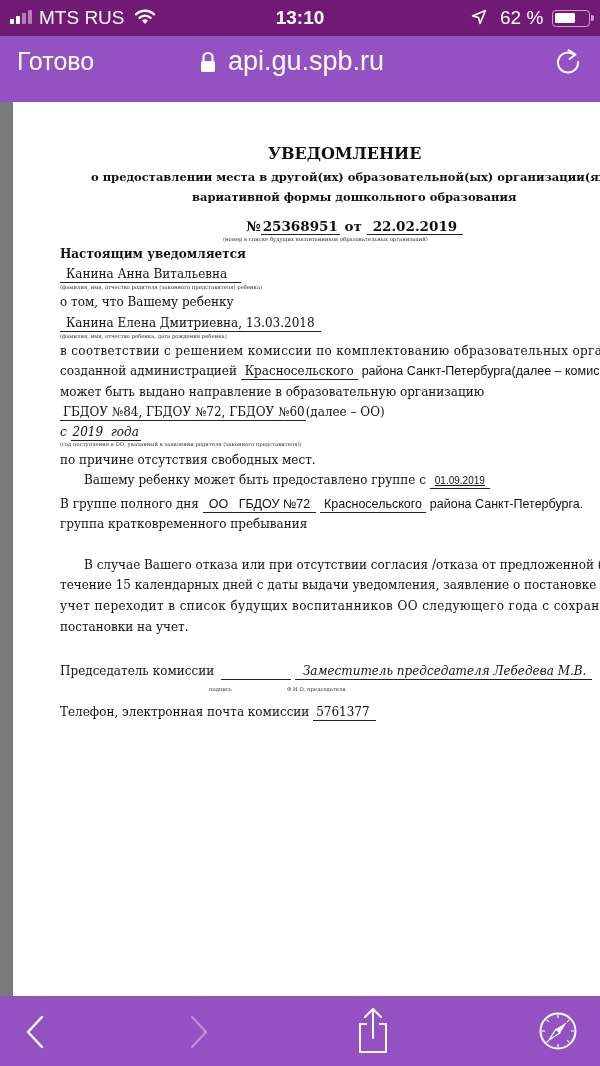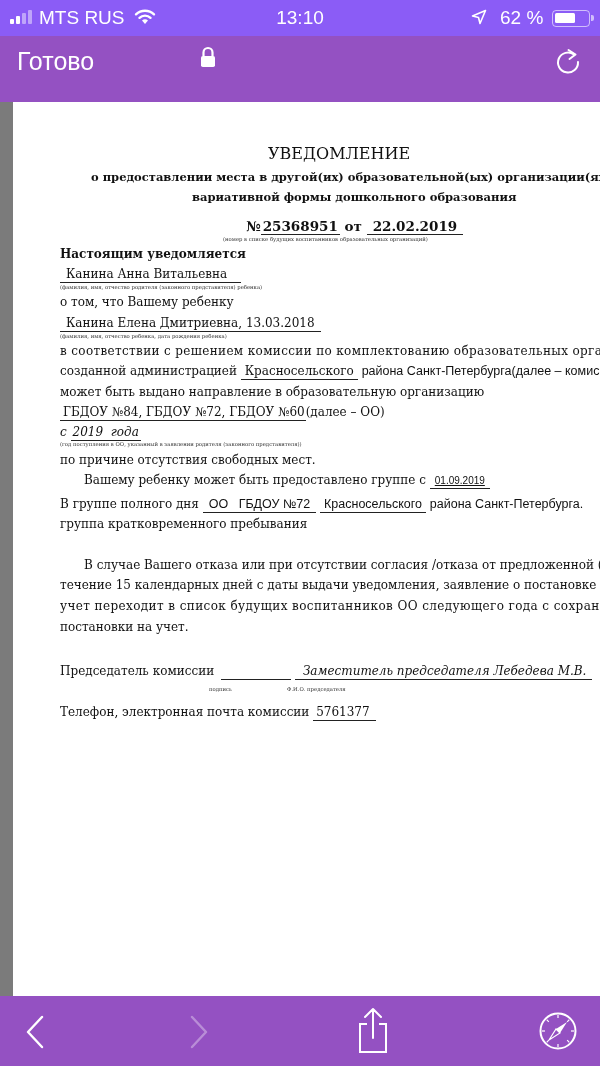--- a/index.html
+++ b/index.html
@@ -1,28 +1,28 @@
 <!DOCTYPE html>
 <html><head>
   <meta charset="utf-8">
   <style>
     * { box-sizing: border-box; margin: 0; padding: 0; }
     html, body { width: 600px; height: 1066px; overflow: hidden; background: #9451c2; }
     body { position: relative; font-family: "Liberation Sans", sans-serif; }
 
     .statusbar {
       position: absolute; left: 0; top: 0; width: 600px; height: 36px;
-      background: #8b5cf6; color: #fff; font-size: 19px;
+      background: #701a75; color: #fff; font-size: 19px;
     }
     .signal { position: absolute; left: 10px; top: 10px; display: flex; align-items: flex-end; gap: 2px; height: 14px; }
     .signal span { display: block; width: 4px; background: #fff; border-radius: 1px; }
     .signal span.dim { background: rgba(255,255,255,0.45); }
     .carrier { position: absolute; left: 39px; top: 7px; }
     .wifi { position: absolute; left: 134px; top: 9px; width: 22px; height: 16px; }
-    .clock { position: absolute; left: 0; right: 0; top: 7px; text-align: center; font-weight: normal; }
+    .clock { position: absolute; left: 0; right: 0; top: 7px; text-align: center; font-weight: bold; }
     .loc { position: absolute; left: 471px; top: 9px; width: 16px; height: 16px; }
     .batt-pct { position: absolute; left: 500px; top: 7px; }
     .battery { position: absolute; left: 552px; top: 10px; width: 38px; height: 17px; border: 1.5px solid rgba(255,255,255,0.6); border-radius: 4px; }
     .battery .fill { position: absolute; left: 2px; top: 2px; width: 20px; height: 10px; background: #fff; border-radius: 1.5px; }
     .battery .nub { position: absolute; right: -5px; top: 4px; width: 3px; height: 6px; background: rgba(255,255,255,0.6); border-radius: 0 2px 2px 0; }
 
     .navbar {
       position: absolute; left: 0; top: 36px; width: 591px; height: 66px;
       background: #9451c2; color: #fff;
     }
@@ -33,21 +33,21 @@
     .reload { position: absolute; left: 554px; top: 12px; width: 28px; height: 28px; cursor: pointer; }
 
     .content {
       position: absolute; left: 0; top: 102px; width: 600px; height: 894px;
       background: #fff; overflow: hidden;
     }
     .gutter { position: absolute; left: 0; top: 0; width: 13px; height: 100%; background: #7b7b7b; }
 
     .doc { position: absolute; left: 60px; top: 0; width: 560px; font-family: "DejaVu Serif", serif; color: #111; }
     .abs { position: absolute; white-space: nowrap; }
-    .title { left: 208px; top: 42px; font-size: 16px; font-weight: normal; }
+    .title { left: 208px; top: 42px; font-size: 16px; font-weight: bold; }
     .subtitle { font-size: 11.5px; font-weight: bold; }
     .b { font-weight: bold; }
     .txt { font-size: 12px; }
     .cap { font-size: 5.3px; color: #333; }
     .u { border-bottom: 1px solid #222; padding: 0 4px; display: inline-block; line-height: 15px; }
     .sans { font-family: "Liberation Sans", sans-serif; }
 
     .toolbar {
       position: absolute; left: 0; top: 996px; width: 600px; height: 70px;
       background: #9451c2;
@@ -81,20 +81,21 @@
   </div>
 </div>
 
 <div class="navbar">
   <span class="done-btn">Готово</span>
   <div class="url-wrap">
     <svg class="lock" viewBox="0 0 16 22">
       <path d="M3.5 10 V6.5 A4.5 4.5 0 0 1 12.5 6.5 V10" stroke="#fff" stroke-width="2.2" fill="none"></path>
       <rect x="1" y="10" width="14" height="11" rx="1.8" fill="#fff"></rect>
     </svg>
+    <span class="url">api.gu.spb.ru</span>
   </div>
   <svg class="reload" viewBox="0 0 28 28">
     <path d="M20 6.5 A10 10 0 1 0 24 14" stroke="#fff" stroke-width="2" fill="none" stroke-linecap="round"></path>
     <path d="M14.5 2 L21.5 6.5 L15.5 11" stroke="#fff" stroke-width="2" fill="none" stroke-linecap="round" stroke-linejoin="round"></path>
   </svg>
 </div>
 
 <div class="content">
   <div class="gutter"></div>
 

